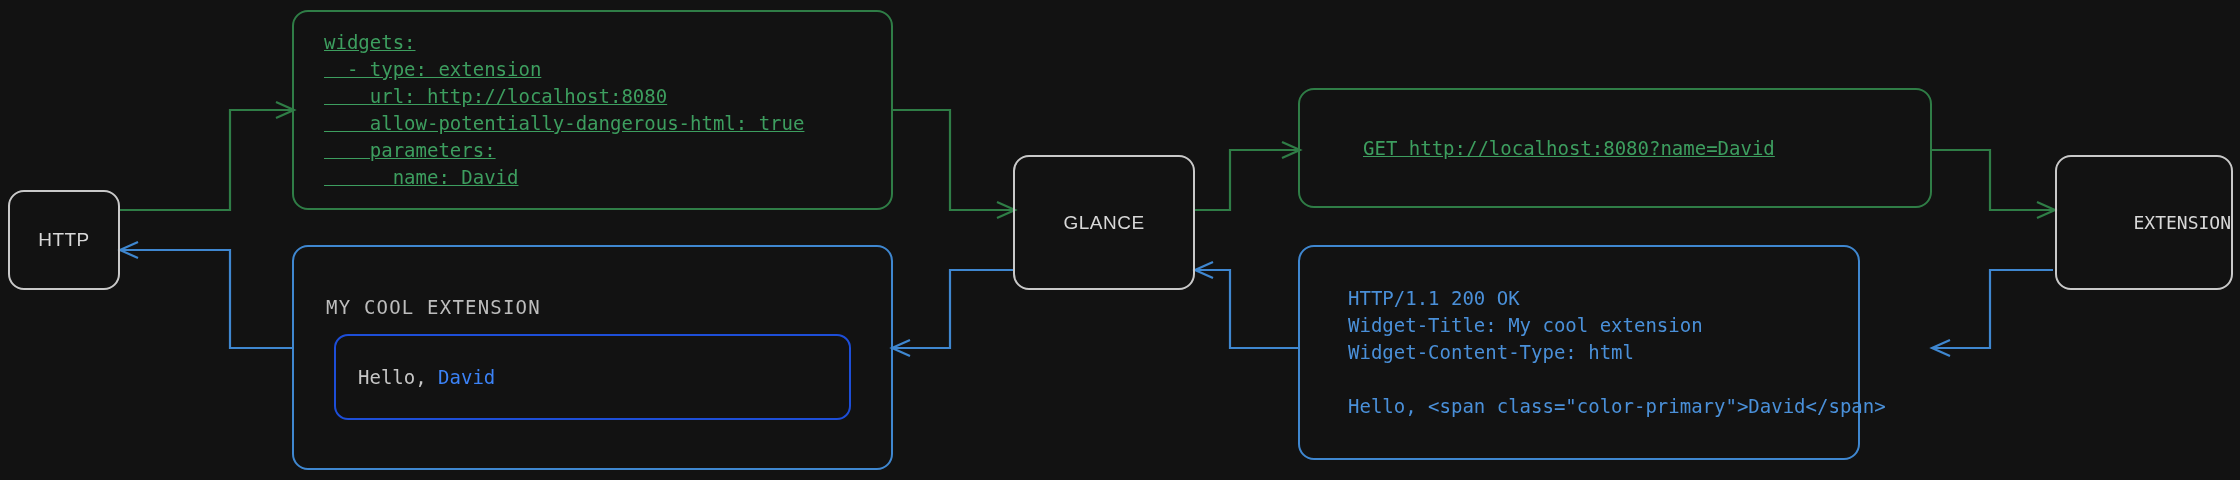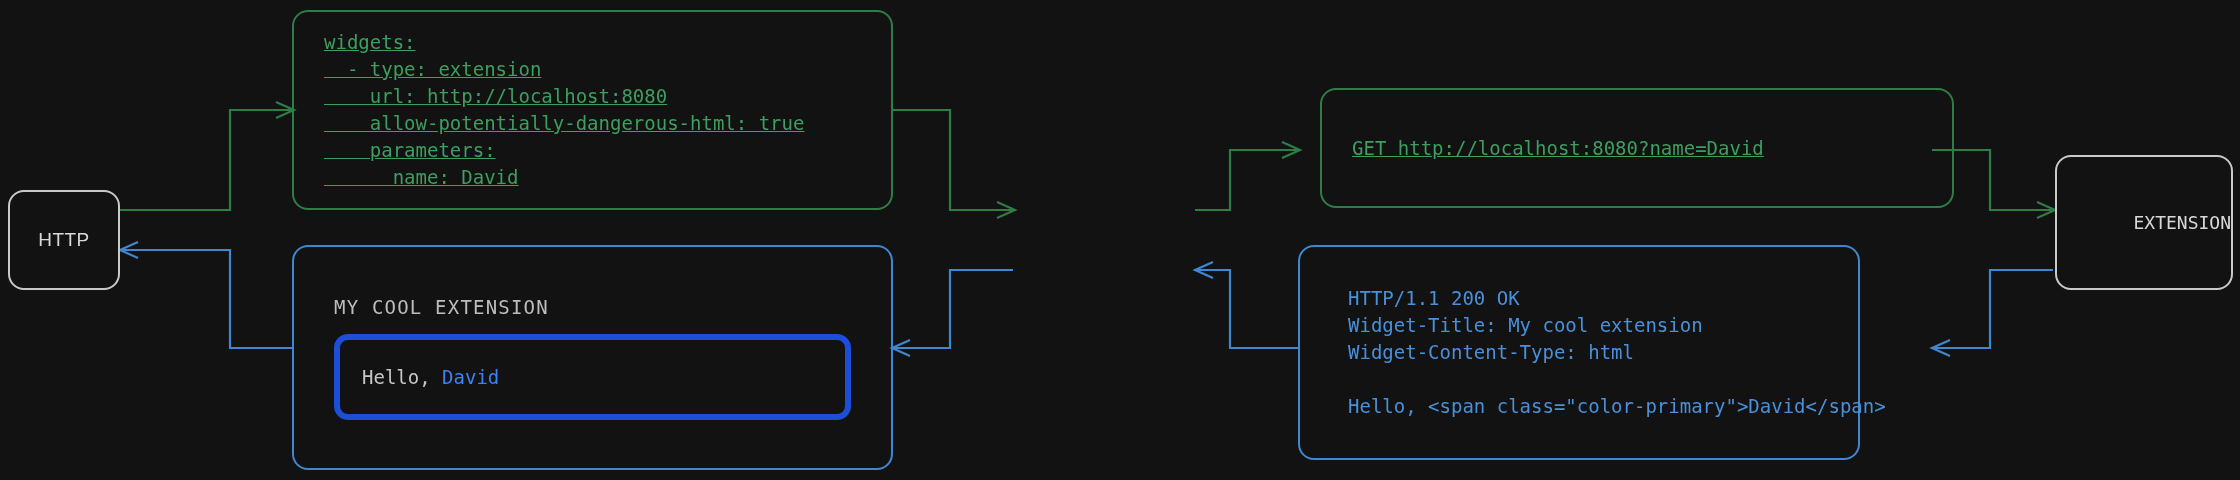--- a/index.html
+++ b/index.html
@@ -62,24 +62,24 @@
   }
   .code.green { color: #3d9e5f; text-decoration: underline; }
   .code.blue  { color: #4a90d9; }
 
   
   .widget-title {
     font-family: "DejaVu Sans Mono", monospace;
     font-size: 19px;
     color: #bdbdbd;
     letter-spacing: 1.2px;
-    margin: 0 0 16px 18px;
+    margin: 0 0 16px 10px;
   }
   .widget-body {
-    border: 6px solid #1d4ed8;
+    border: 2px solid #1d4ed8;
     border-radius: 14px;
     margin: 0 18px 0 18px;
     height: 86px;
     display: flex;
     align-items: center;
     padding: 0 22px;
     box-sizing: border-box;
   }
   .widget-text {
     font-family: "DejaVu Sans Mono", monospace;
@@ -137,35 +137,38 @@
     <path class="head-b" d="M910,340 L892,348 L910,356"></path>
 
     <path class="b" d="M292,348 L230,348 L230,250 L122,250"></path>
     <path class="head-b" d="M138,242 L120,250 L138,258"></path>
   </svg>
 
   <div class="node plain" style="left:8px; top:190px; width:112px; height:100px;">
     <span class="node-label">HTTP</span>
   </div>
 
+  <div class="node plain" style="left:1013px; top:155px; width:182px; height:135px;">
+    <span class="node-label">GLANCE</span>
+  </div>
 
   <div class="node plain mono" style="left:2055px; top:155px; width:178px; height:135px;justify-content:flex-end;">
     <span class="node-label">EXTENSION</span>
   </div>
 
   <div class="msgbox green" style="left:292px; top:10px; width:601px; height:200px;">
     <pre class="code green">widgets:
   - type: extension
     url: http://localhost:8080
     allow-potentially-dangerous-html: true
     parameters:
       name: David</pre>
   </div>
 
-  <div class="msgbox green" style="left:1298px; top:88px; width:634px; height:120px; padding-left:30px;margin-left:22px;">
+  <div class="msgbox green" style="left:1298px; top:88px; width:634px; height:120px; padding-left:63px;">
     <pre class="code green">GET http://localhost:8080?name=David</pre>
   </div>
 
   <div class="msgbox blue" style="left:1298px; top:245px; width:562px; height:215px; padding-left:48px;">
     <pre class="code blue">HTTP/1.1 200 OK
 Widget-Title: My cool extension
 Widget-Content-Type: html
 
 Hello, &lt;span class="color-primary"&gt;David&lt;/span&gt;</pre>
   </div>

